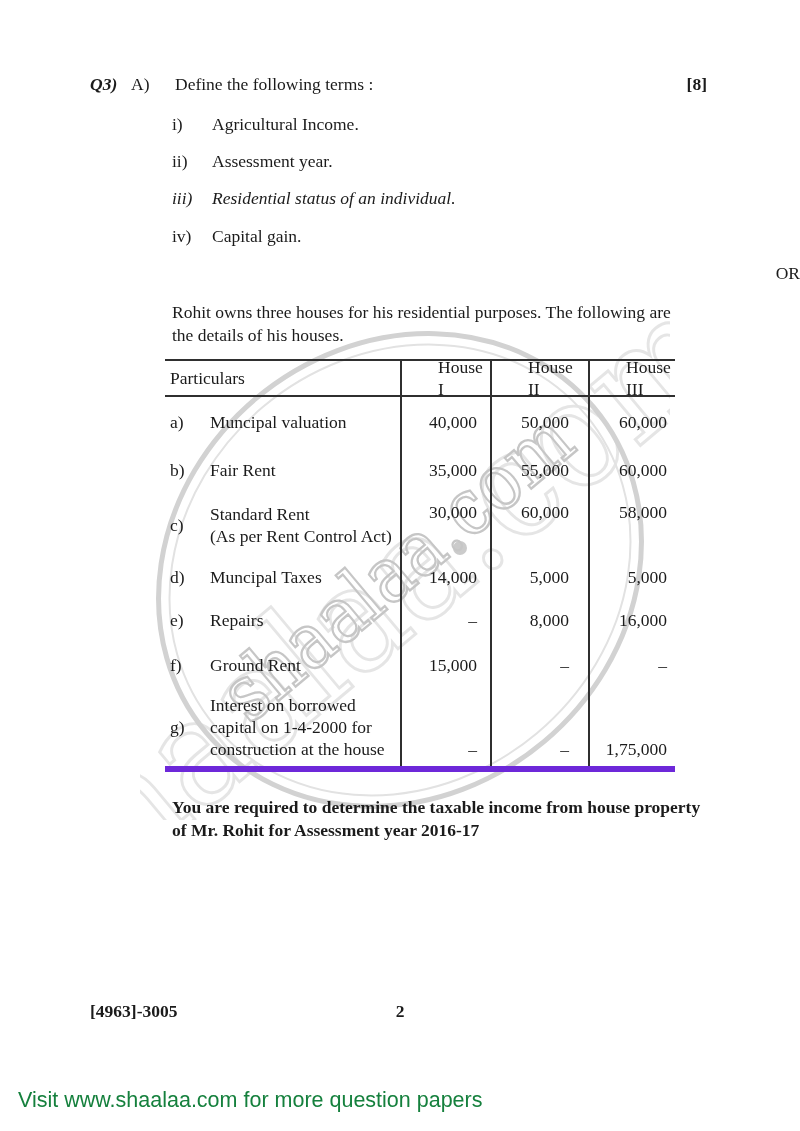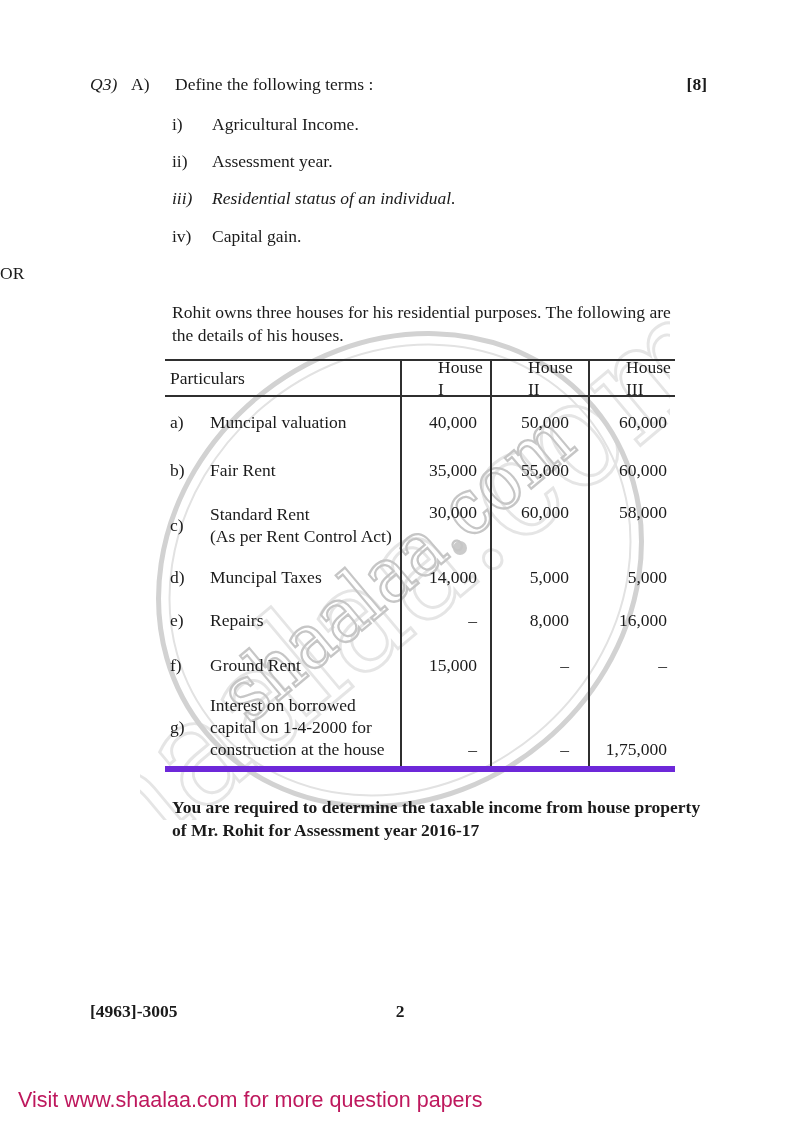--- a/index.html
+++ b/index.html
@@ -9,29 +9,29 @@
   }
   .abs{position:absolute;}
   
   #watermark{position:absolute;left:140px;top:320px;width:530px;height:500px;z-index:0;pointer-events:none;}
   .wm-ring-outer{fill:none;stroke:#d2d2d2;stroke-width:5;}
   .wm-ring-inner{fill:none;stroke:#e2e2e2;stroke-width:2;}
   .wm-text{fill:none;stroke:#c6c6c6;stroke-width:2.4;font-family:"DejaVu Serif", serif;font-size:78px;}
   .wm-text-big{fill:none;stroke:#e5e5e5;stroke-width:3;font-family:"DejaVu Serif", serif;font-size:150px;}
   
   #q-row{left:90px;top:72px;width:617px;display:flex;font-size:17.5px;line-height:24px;z-index:1;}
-  .q-num{font-weight:normal;font-style:italic;width:41px;}
+  .q-num{font-weight:bold;font-style:italic;width:41px;}
   .q-part{width:44px;}
   .q-prompt{flex:1;}
   .q-marks{font-weight:bold;}
   
   .def-item{left:172px;width:480px;display:flex;font-size:17.5px;line-height:24px;z-index:1;position:absolute;}
   .def-marker{width:40px;}
   
-  #or-sep{left:0;top:263px;width:800px;text-align:left;font-size:17.5px;z-index:1;}
+  #or-sep{left:0;top:263px;width:800px;text-align:right;font-size:17.5px;z-index:1;}
   #intro{left:172px;top:301px;width:536px;font-size:17.5px;line-height:22.5px;z-index:1;}
   
   #htable{
     left:165px;top:359px;width:510px;z-index:1;
     display:grid;grid-template-columns:235px 90px 98px 87px;
     grid-template-rows:36px 50px 46px 64px 40px 45px 45px 79px;
     border-top:2px solid #2f2f2f;border-bottom:6px solid #6d28d9;
     font-size:17.5px;line-height:22px;
   }
   #htable .trow{display:contents;}
@@ -47,21 +47,21 @@
   .cell.v-top{align-items:flex-start;padding-top:8px;}
   .cell.v-bottom{align-items:flex-end;padding-bottom:6px;}
   .mk{display:inline-block;width:40px;flex:none;}
   .lbl-block span{display:block;}
   
   #closing{left:172px;top:796px;width:545px;font-size:17.5px;line-height:23px;z-index:1;font-weight:bold;}
   #paper-code{left:90px;top:1001px;font-size:17.5px;font-weight:bold;z-index:1;}
   #page-num{left:380px;top:1001px;width:40px;text-align:center;font-size:17.5px;font-weight:bold;z-index:1;}
   #site-footer{
     left:18px;top:1088px;width:760px;z-index:1;
-    font-family:"Liberation Sans", sans-serif;font-size:21.5px;color:#be185d;
+    font-family:"Liberation Sans", sans-serif;font-size:21.5px;color:#15803d;
   }
 </style>
 </head>
 <body>
 
 <svg id="watermark" viewBox="0 0 530 500">
   <text class="wm-text-big" x="266" y="322" text-anchor="middle" textLength="860" lengthAdjust="spacingAndGlyphs" transform="rotate(-40 266 322)">shaalaa.com</text>
   <g>
     <ellipse class="wm-ring-outer" cx="260" cy="250" rx="253" ry="224" transform="rotate(-40 260 250)"></ellipse>
     <ellipse class="wm-ring-inner" cx="260" cy="250" rx="242" ry="213" transform="rotate(-40 260 250)"></ellipse>

